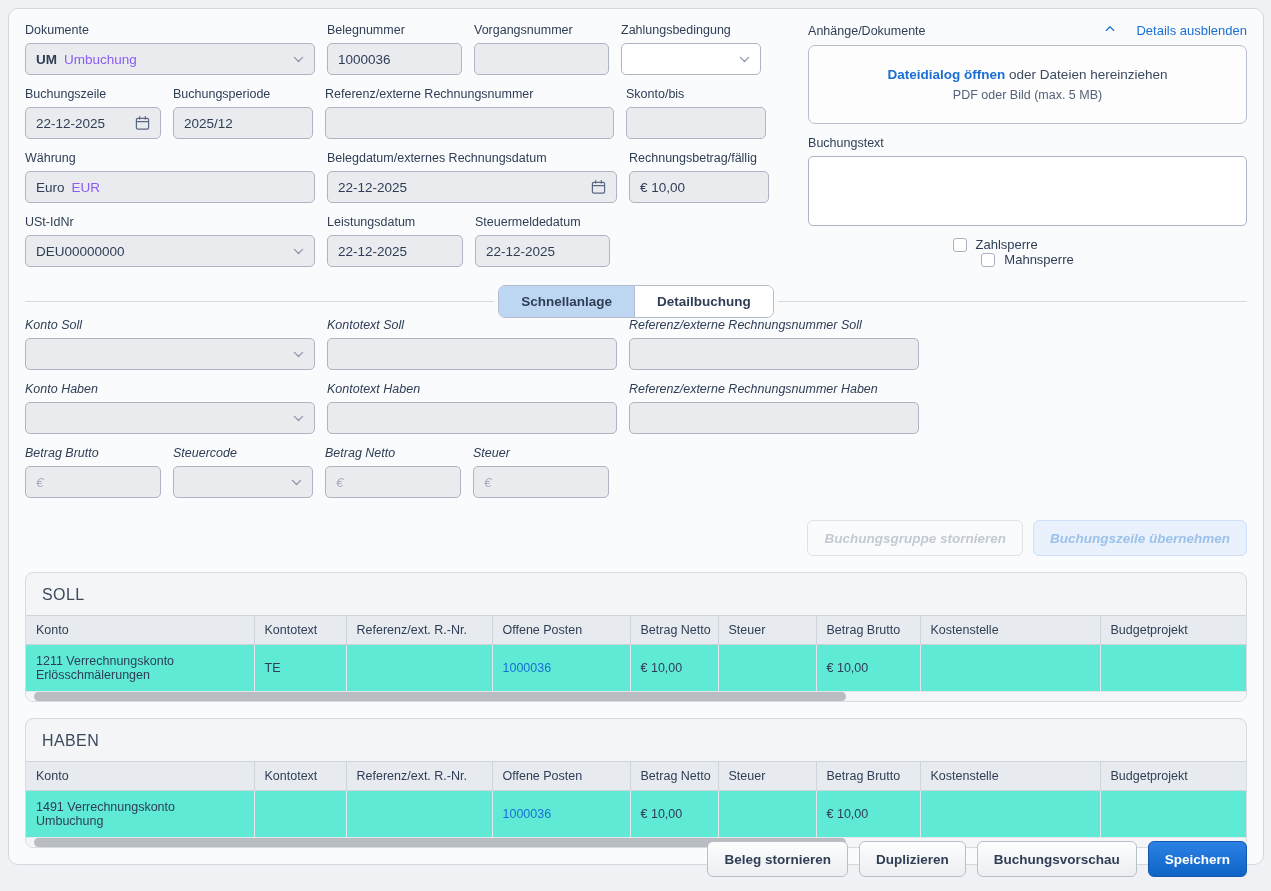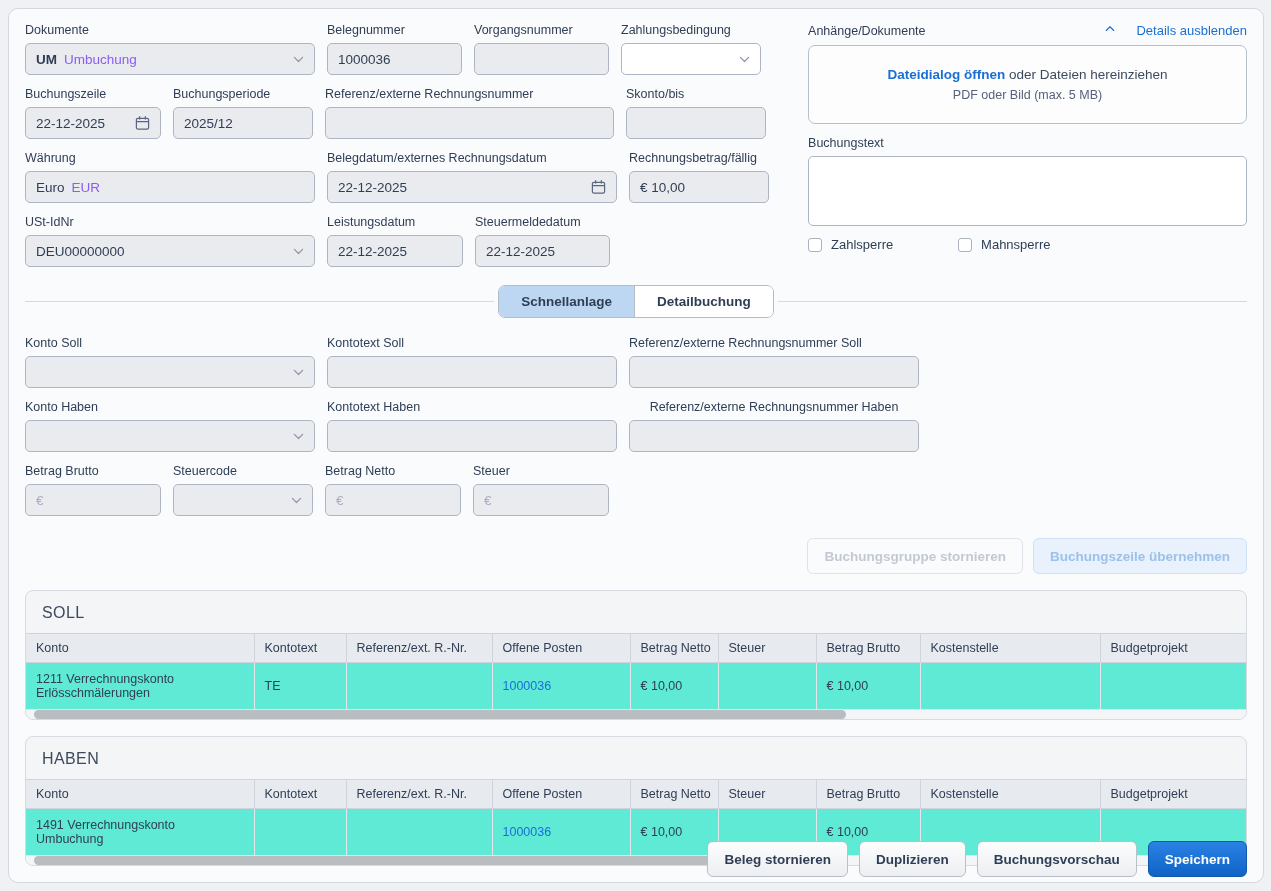--- a/index.html
+++ b/index.html
@@ -96,21 +96,21 @@
   .dz-main b { color: #1a6fd4; font-weight: bold; }
   .dz-sub { font-size: 12.5px; color: #55627a; }
 
   .textarea {
     height: 70px;
     border: 1px solid #adb5c4;
     border-radius: 5px;
     background: #ffffff;
   }
 
-  .checks { display: flex; align-items: center; margin-top: 11px; }
+  .checks { display: flex; align-items: center; margin-top: 11px; flex-direction: column; }
   .chk-wrap { display: flex; align-items: center; gap: 9px; cursor: pointer; }
   .chk {
     width: 14px; height: 14px;
     border: 1px solid #aab2c0;
     border-radius: 3px;
     background: #ffffff;
   }
   .chk-lbl { font-size: 13px; color: #2f3e55; }
 
   
@@ -433,21 +433,21 @@
 
     <div class="tabsrow">
       <div class="hr"></div>
       <div class="tabs">
         <div class="tab active">Schnellanlage</div>
         <div class="tab">Detailbuchung</div>
       </div>
       <div class="hr"></div>
     </div>
 
-    <div style="margin-top:18px;">
+    <div style="font-style:italic;">
 
       <div class="row">
         <div class="col" style="width:290px;">
           <div class="label">Konto Soll</div>
           <div class="fld">
             <span></span>
             <span class="chev">
               <svg viewBox="0 0 16 16" width="13" height="13">
                   <path d="M3 6l5 5 5-5" fill="none" stroke="#8d98aa" stroke-width="1.6" stroke-linecap="round" stroke-linejoin="round"></path>
                 </svg>
@@ -479,21 +479,21 @@
                 </svg>
             </span>
           </div>
         </div>
         <div class="col" style="width:290px;">
           <div class="label">Kontotext Haben</div>
           <div class="fld">
             <span></span>
           </div>
         </div>
-        <div class="col" style="width:290px; margin-right:0;text-align:center;">
+        <div class="col" style="width:290px; margin-right:0;">
           <div class="label">Referenz/externe Rechnungsnummer Haben</div>
           <div class="fld">
             <span></span>
           </div>
         </div>
       </div>
 
       <div class="row" style="margin-top:12px;">
         <div class="col" style="width:136px;">
           <div class="label">Betrag Brutto</div>

